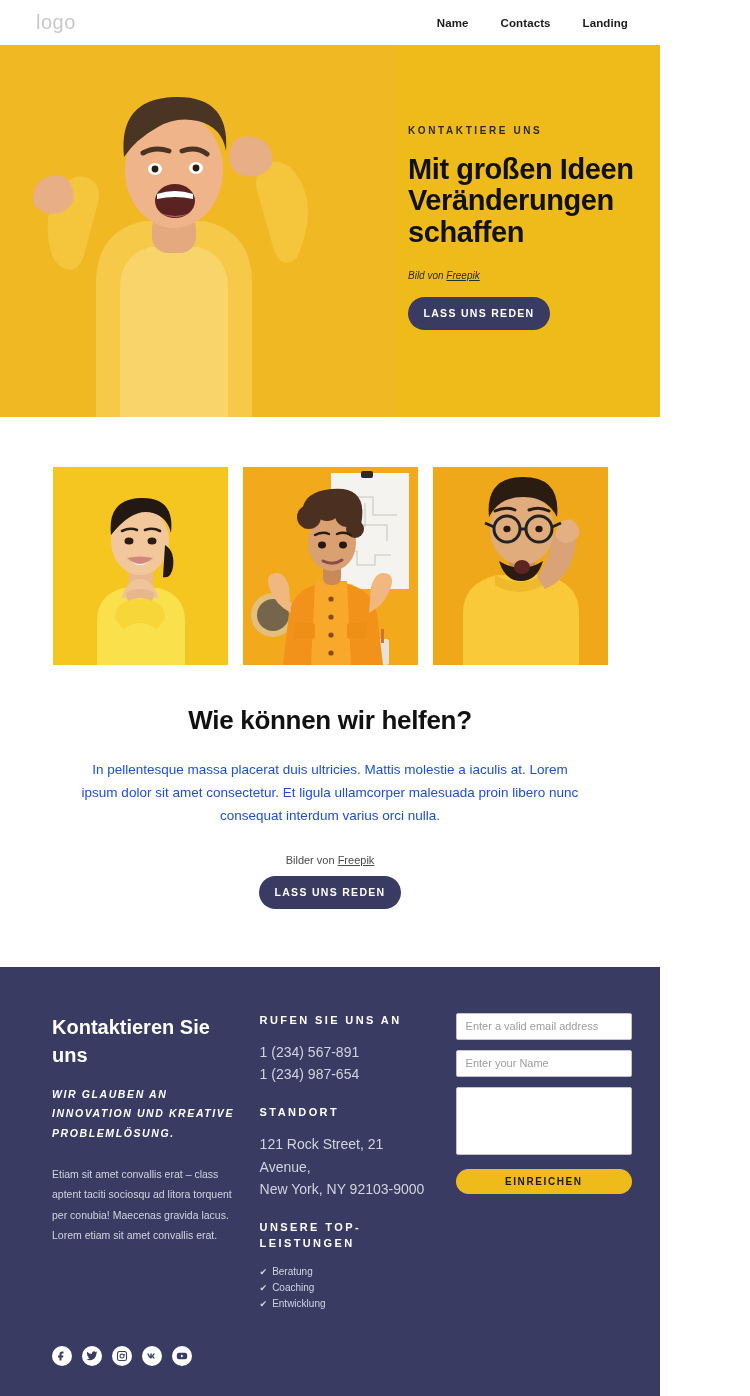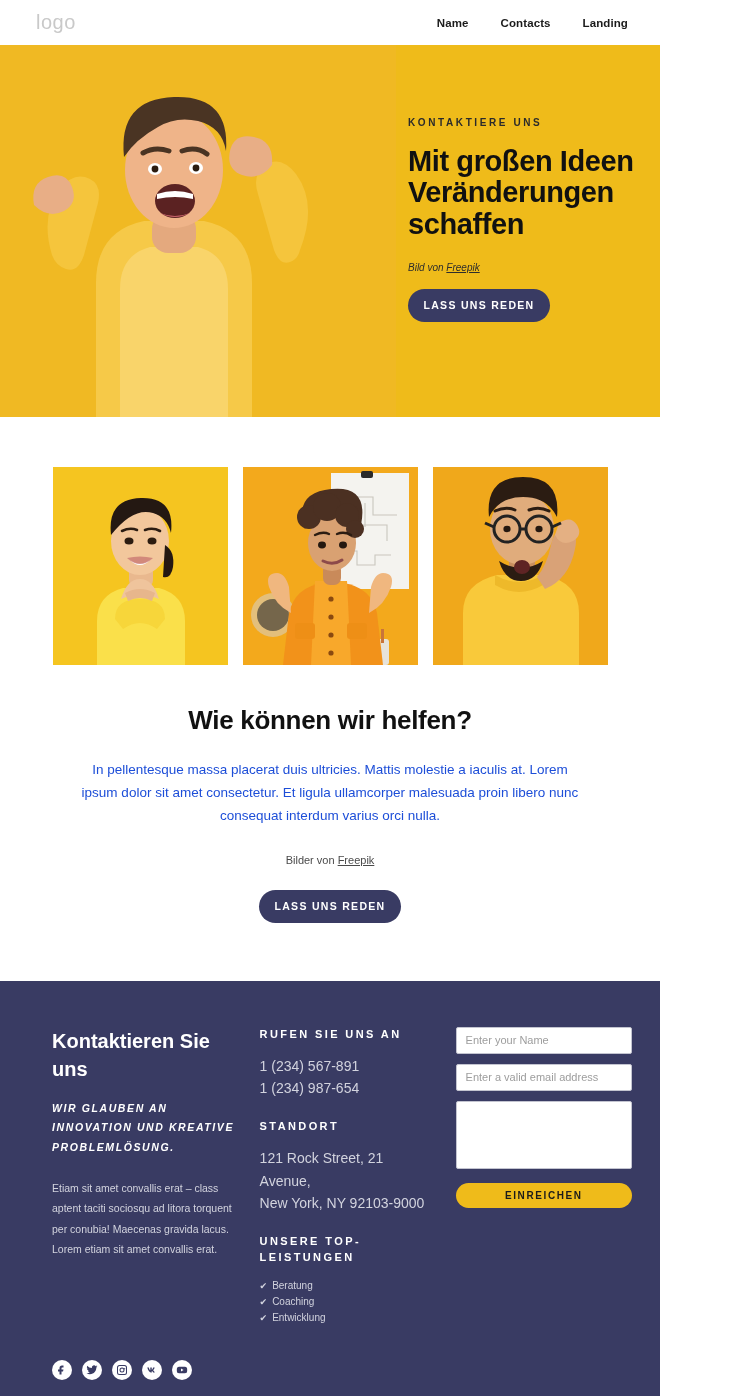--- a/index.html
+++ b/index.html
@@ -45,21 +45,21 @@
   }
   .hero-photo {
     position: absolute;
     left: 0; top: 0;
     width: 396px; height: 372px;
     overflow: hidden;
   }
   .hero-photo svg { display: block; width: 100%; height: 100%; }
   .hero-copy {
     position: absolute;
-    left: 408px; top: 72px;
+    left: 408px; top: 80px;
     width: 290px;
   }
   .eyebrow {
     font-size: 10px;
     font-weight: 700;
     letter-spacing: 2.6px;
     color: #2b2b2b;
     margin-bottom: 18px;
   }
   .hero-title {
@@ -117,21 +117,21 @@
     margin: 0 auto 26px;
     text-align: center;
     font-size: 13.5px;
     line-height: 1.72;
     color: #1d4ed8;
   }
   .mid-credit {
     text-align: center;
     font-size: 11px;
     color: #4a4a4a;
-    margin-bottom: 24px;
+    margin-bottom: 10px;
   }
   .mid-credit a { color: #4a4a4a; text-decoration: underline; }
   .mid-btn-wrap { text-align: center; }
   .mid-btn { width: 142px; height: 33px; }
 
   
   .footer {
     background: #393B63;
     padding: 46px 28px 30px 52px;
     color: #ffffff;
@@ -420,22 +420,22 @@
 
         <div class="f-head spaced">UNSERE TOP-LEISTUNGEN</div>
         <ul class="f-list">
           <li><span class="tick">✔</span><span>Beratung</span></li>
           <li><span class="tick">✔</span><span>Coaching</span></li>
           <li><span class="tick">✔</span><span>Entwicklung</span></li>
         </ul>
       </div>
 
       <div class="col-c">
+        <input class="field" type="email" placeholder="Enter a valid email address" style="">
         <input class="field" type="text" placeholder="Enter your Name" style="">
-        <input class="field" type="email" placeholder="Enter a valid email address" style="">
         <textarea class="field field-area" placeholder="" style=""></textarea>
         <button class="submit-btn">EINREICHEN</button>
       </div>
     </div>
 
     <div class="socials">
       <a href="#" class="soc">
         <svg viewBox="0 0 24 24">
             <path d="M15 3h-3a5 5 0 0 0-5 5v3H4v4h3v6h4v-6h3l1-4h-4V8a1 1 0 0 1 1-1h3z"></path>
           </svg>

